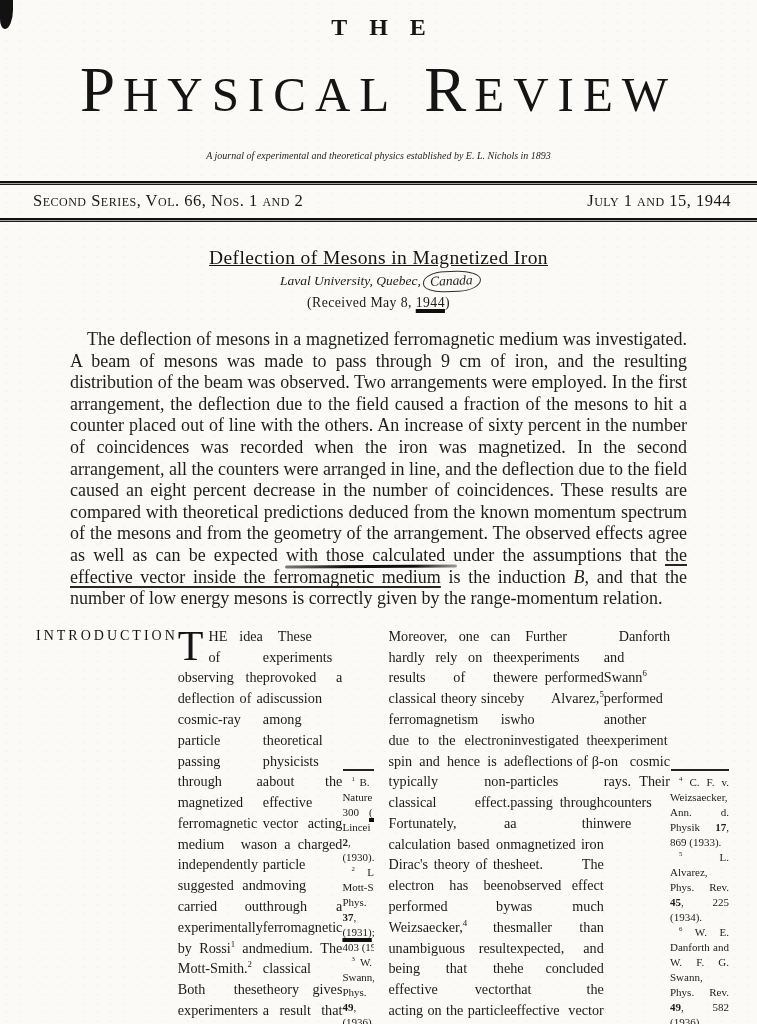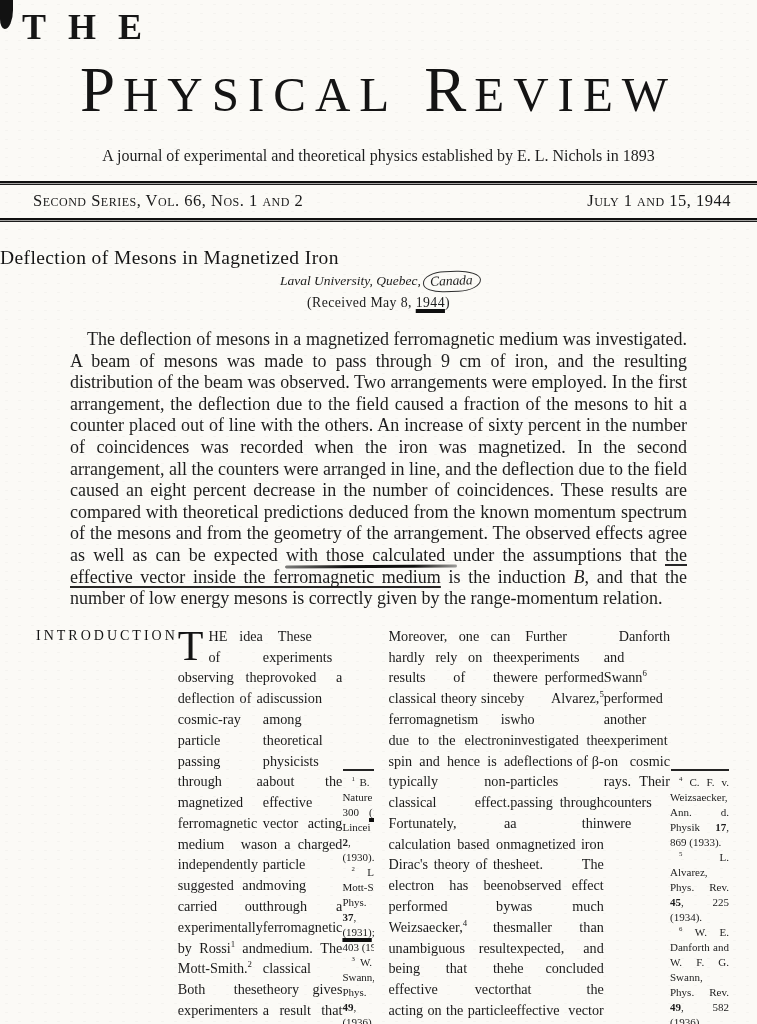--- a/index.html
+++ b/index.html
@@ -10,51 +10,51 @@
     background:#fbfaf6;
     background-image:radial-gradient(rgba(40,40,40,.03) 1px, transparent 1.3px);
     background-size:13px 9px;
     font-family:"Liberation Serif","DejaVu Serif",serif;
     color:#1b1b1b;
     overflow:hidden;
     -webkit-font-smoothing:antialiased;
   }
   
   .kicker{
-    padding-top:9px;text-align:left;
-    font-size:36px;line-height:36px;
+    padding-top:9px;text-align:center;
+    font-size:24px;line-height:36px;
     letter-spacing:22px;text-indent:22px;
     font-weight:bold;color:#161616;
   }
   .mast-title{
     margin-top:14px;text-align:center;line-height:62px;white-space:nowrap;
     color:#141414;
   }
   .mast-title .lead{font-size:63px;letter-spacing:8px;}
   .mast-title .rest{font-size:49px;letter-spacing:9px;}
   .mast-title .gap{display:inline-block;width:26px;}
   .mast-subtitle{
     margin-top:9px;text-align:center;
-    font-size:16px;line-height:20px;color:#1f1f1f;
+    font-style:italic;font-size:10px;line-height:20px;color:#1f1f1f;
   }
   .rule{
     height:4px;width:757px;margin-top:0;
     background:linear-gradient(180deg,#101010 0 2px, rgba(60,60,60,.45) 2px 2.7px, #1c1c1c 2.7px 4px);
   }
   .rule-top{margin-top:15px;}
   .series-row{
     display:flex;justify-content:space-between;align-items:baseline;
     padding:5px 26px 6px 33px;
     font-size:16.5px;line-height:22px;letter-spacing:.5px;
     font-variant:small-caps;color:#191919;
   }
   
   .article-title{
-    margin-top:25px;
-    font-size:19.5px;line-height:22px;letter-spacing:.4px;color:#151515;
+    margin-top:25px;text-align:center;
+    font-size:19.5px;line-height:22px;letter-spacing:.4px;color:#151515;text-decoration:underline;
   }
   .article-author{
     margin-top:15px;text-align:center;
     font-variant:small-caps;font-size:14px;line-height:16px;letter-spacing:1px;
   }
   .article-affil{
     margin-top:3px;text-align:center;
     font-style:italic;font-size:13.5px;line-height:18px;
   }
   .article-received{

